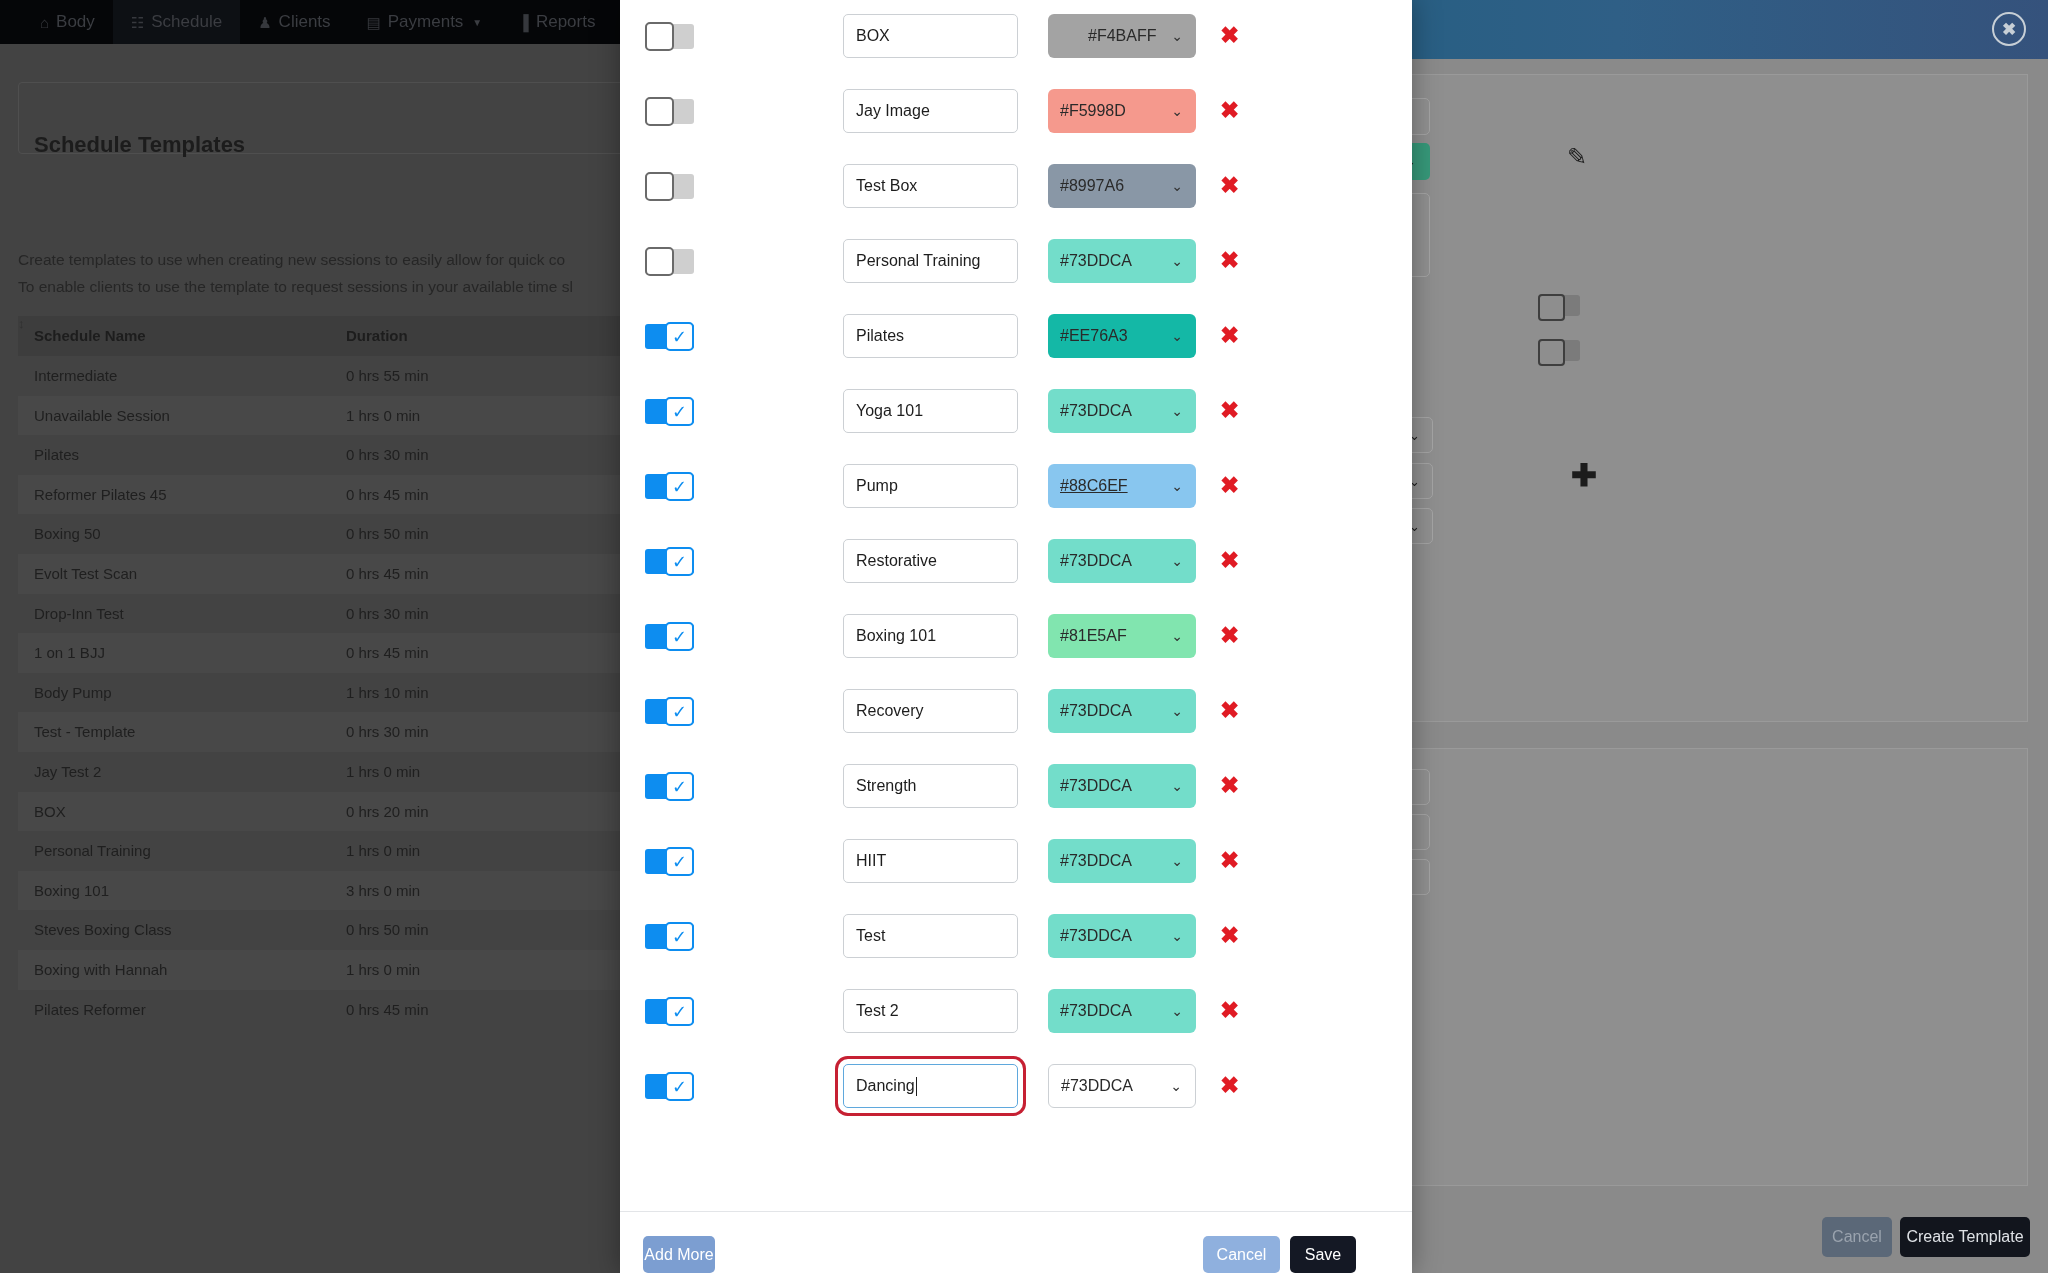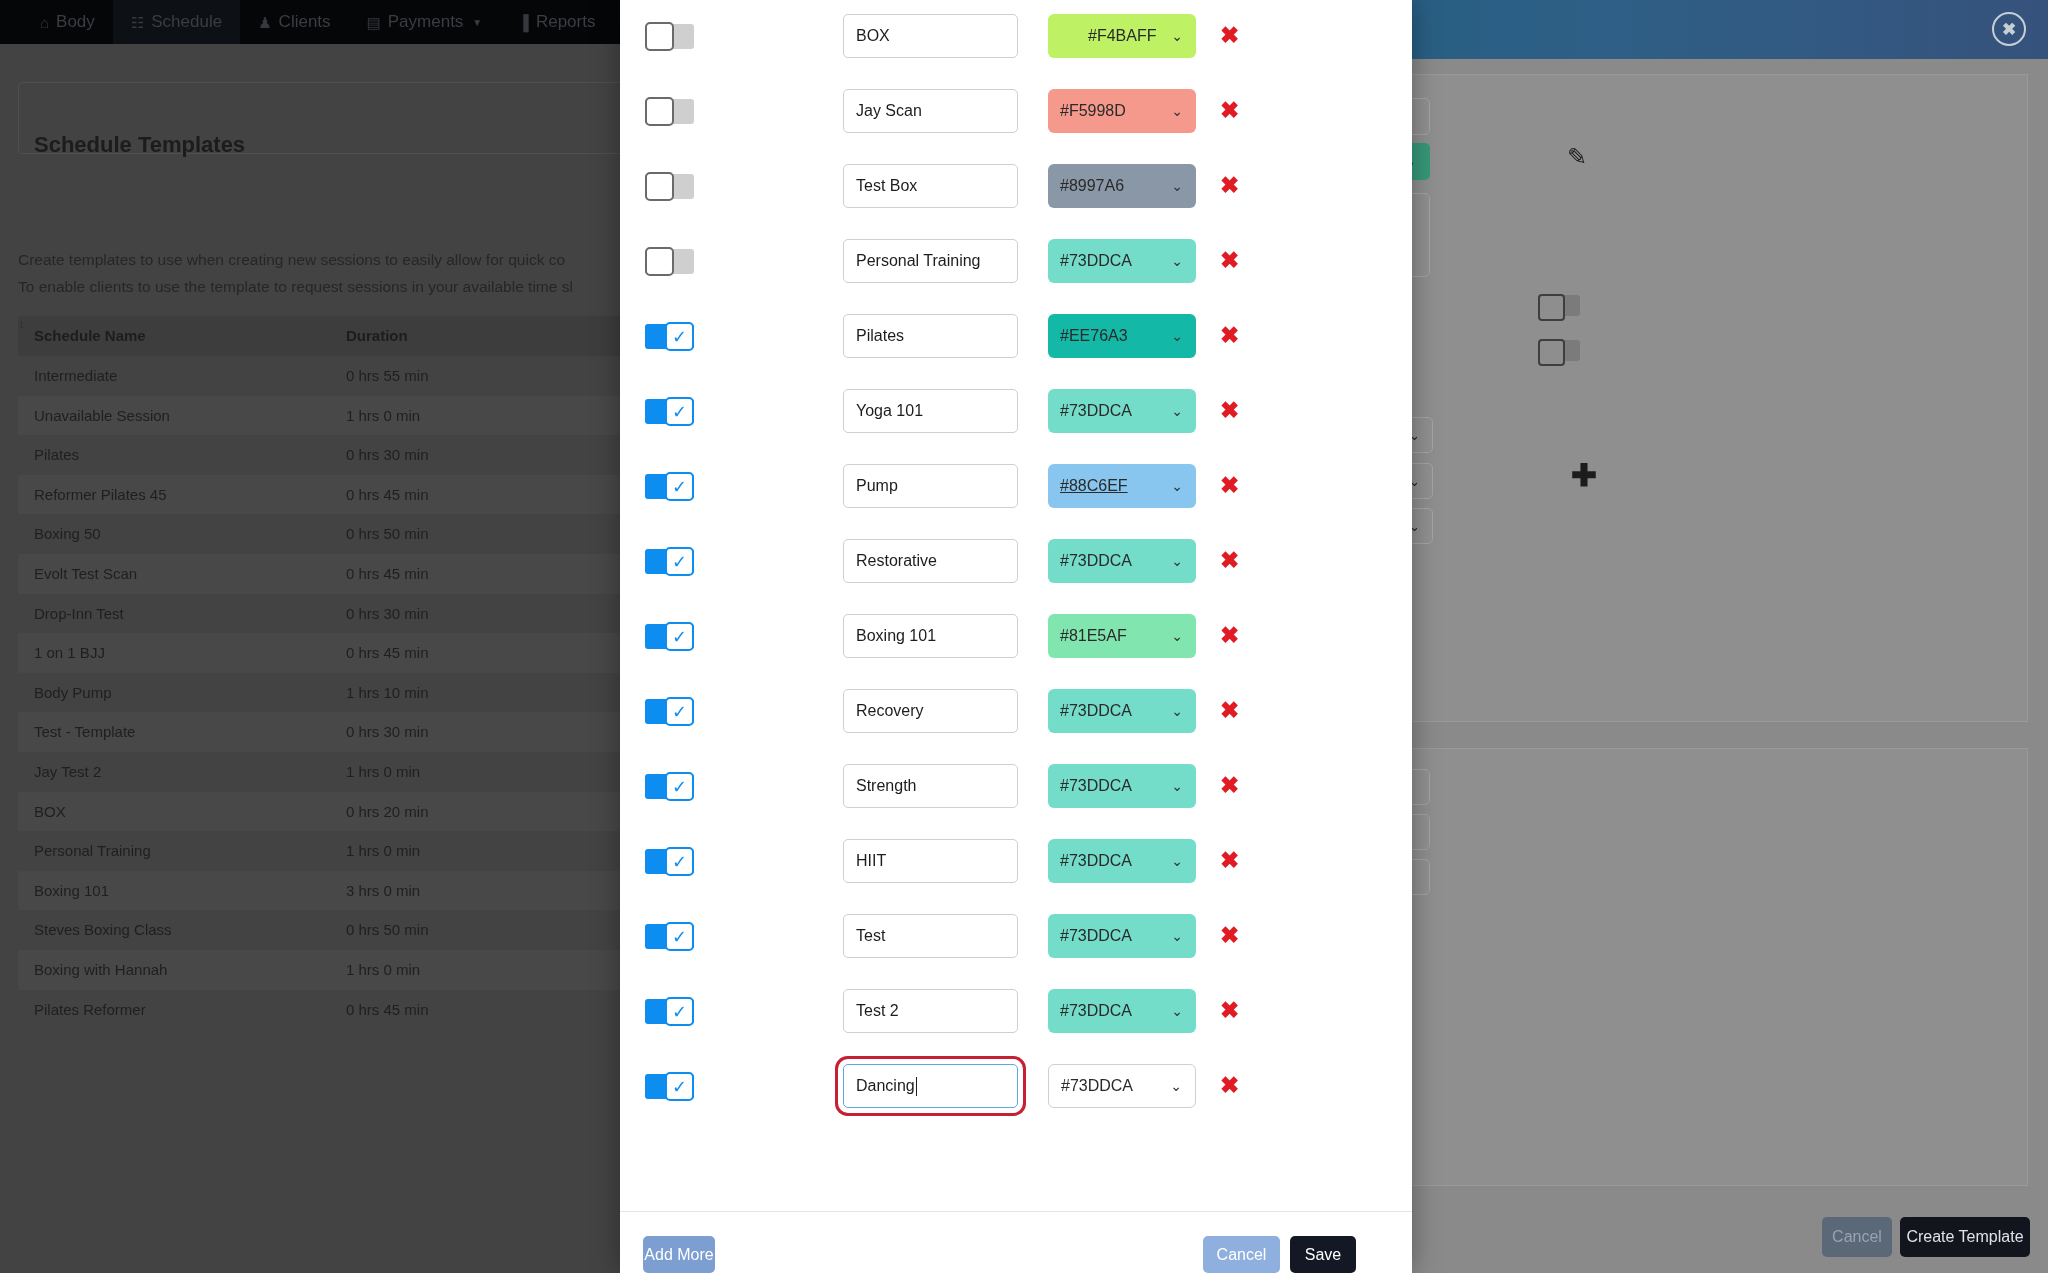--- a/index.html
+++ b/index.html
@@ -409,32 +409,32 @@
 
   <div class="modal">
     <div class="rows" id="modalrows">
         <div class="mrow">
           <div class="tg off">
             <div class="knob"></div>
           </div>
           <div class="name-in">
             <span>BOX</span>
           </div>
-          <div class="col-sel" style="background: #bef264; padding-left: 40px;">
+          <div class="col-sel" style="background: #a3a3a3; padding-left: 40px;">
             <span>#F4BAFF</span>
             <span class="cv">⌄</span>
           </div>
           <div class="del-x">✖</div>
         </div>
         <div class="mrow">
           <div class="tg off">
             <div class="knob"></div>
           </div>
           <div class="name-in">
-            <span>Jay Scan</span>
+            <span>Jay Image</span>
           </div>
           <div class="col-sel" style="background: rgb(245, 153, 141);">
             <span>#F5998D</span>
             <span class="cv">⌄</span>
           </div>
           <div class="del-x">✖</div>
         </div>
         <div class="mrow">
           <div class="tg off">
             <div class="knob"></div>

